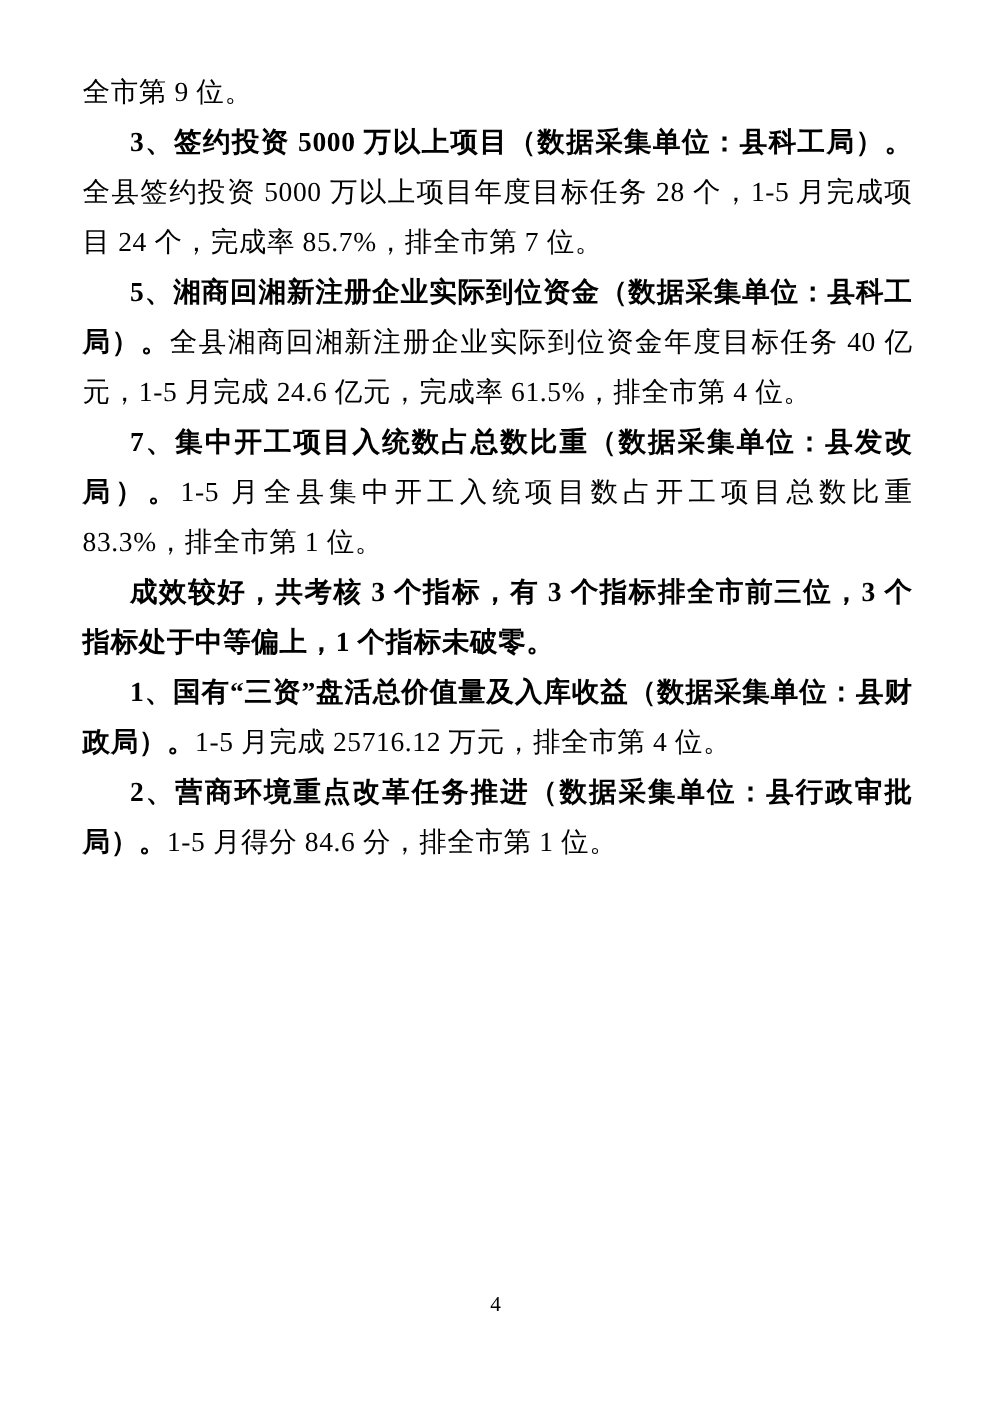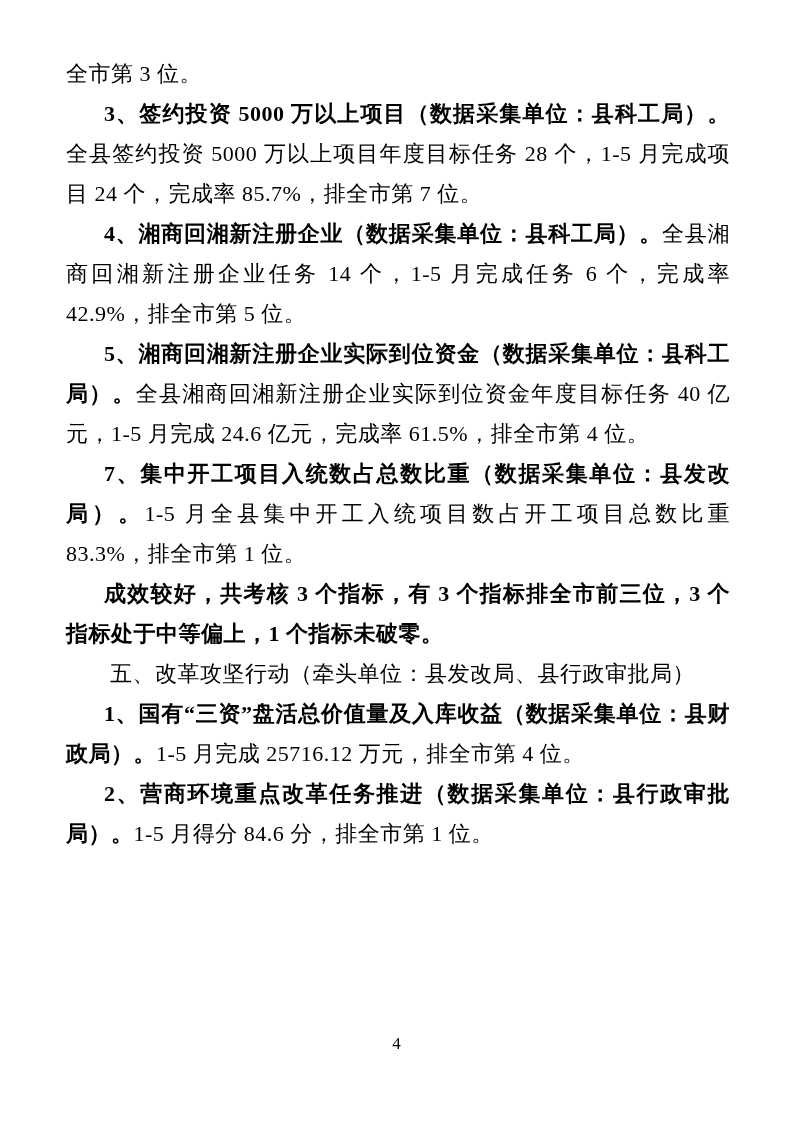--- a/index.html
+++ b/index.html
@@ -49,34 +49,32 @@
     font-family: "Liberation Serif", "DejaVu Serif", serif;
     color: #000000;
   }
 </style>
 </head>
 <body>
 
 <div class="page">
   <div class="content">
 
-    <p><span>全市第 3 位。</span></p>
+    <p><span>全市第 9 位。</span></p>
 
     <p class="para-indent"><span class="lead">3、签约投资 5000 万以上项目（数据采集单位：县科工局）。</span><span>全县签约投资 5000 万以上项目年度目标任务 28 个，1-5 月完成项目 24 个，完成率 85.7%，排全市第 7 位。</span></p>
 
-    <p class="para-indent"><span class="lead">4、湘商回湘新注册企业（数据采集单位：县科工局）。</span><span>全县湘商回湘新注册企业任务 14 个，1-5 月完成任务 6 个，完成率 42.9%，排全市第 5 位。</span></p>
 
     <p class="para-indent"><span class="lead">5、湘商回湘新注册企业实际到位资金（数据采集单位：县科工局）。</span><span>全县湘商回湘新注册企业实际到位资金年度目标任务 40 亿元，1-5 月完成 24.6 亿元，完成率 61.5%，排全市第 4 位。</span></p>
 
 
     <p class="para-indent"><span class="lead">7、集中开工项目入统数占总数比重（数据采集单位：县发改局）。</span><span>1-5 月全县集中开工入统项目数占开工项目总数比重 83.3%，排全市第 1 位。</span></p>
 
     <p class="para-indent"><span class="lead">成效较好，共考核 3 个指标，有 3 个指标排全市前三位，3 个指标处于中等偏上，1 个指标未破零。</span></p>
 
-    <p class="section-heading"><span>五、改革攻坚行动（牵头单位：县发改局、县行政审批局）</span></p>
 
     <p class="para-indent"><span class="lead">1、国有“三资”盘活总价值量及入库收益（数据采集单位：县财政局）。</span><span>1-5 月完成 25716.12 万元，排全市第 4 位。</span></p>
 
     <p class="para-indent"><span class="lead">2、营商环境重点改革任务推进（数据采集单位：县行政审批局）。</span><span>1-5 月得分 84.6 分，排全市第 1 位。</span></p>
 
 
   </div>
 
   <div class="footer">
     <span class="page-number">4</span>

